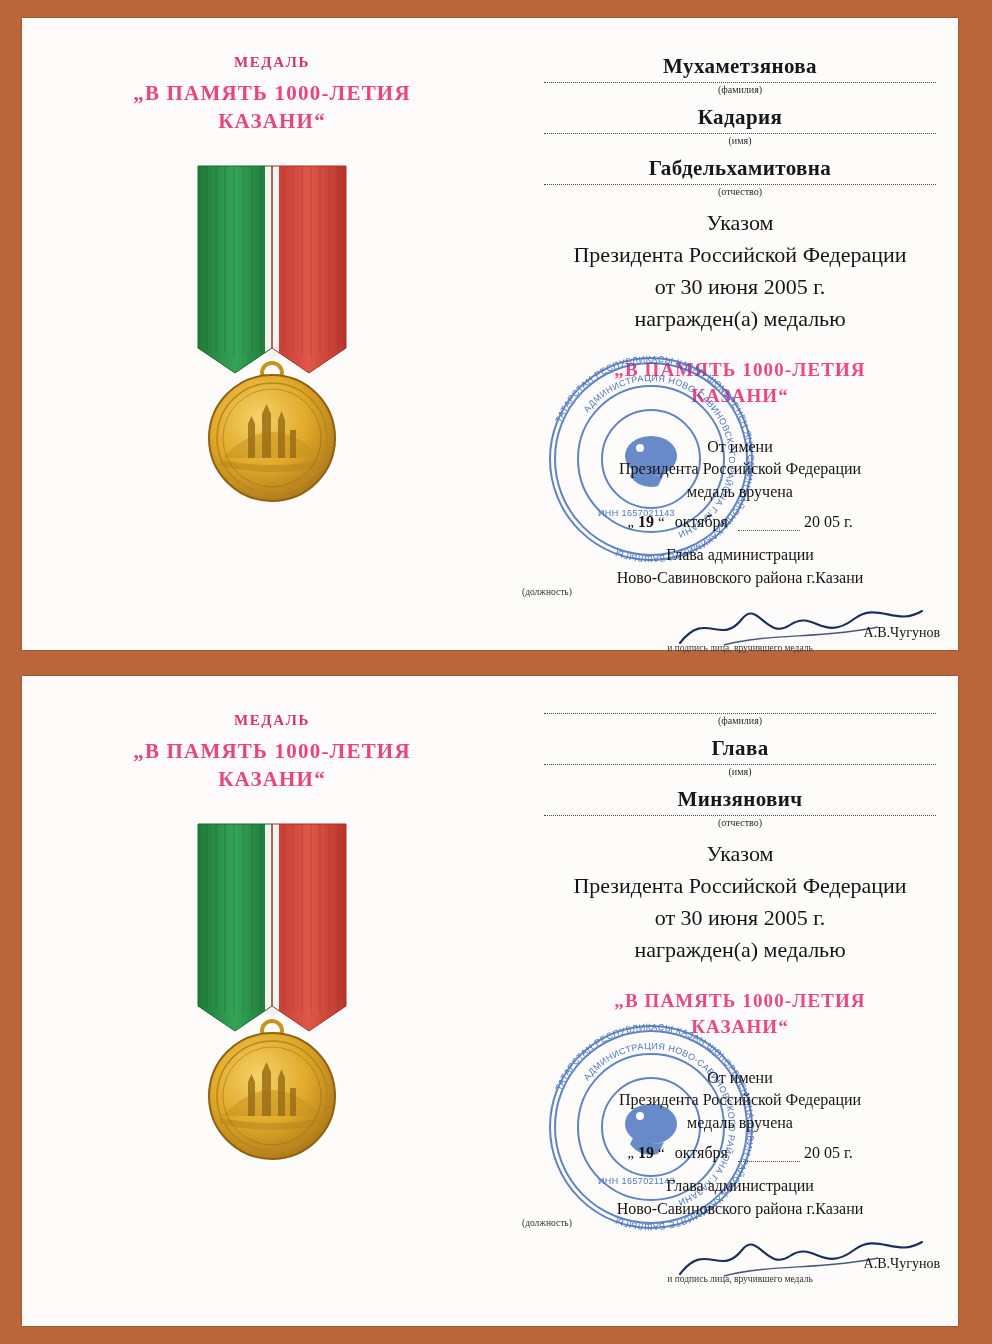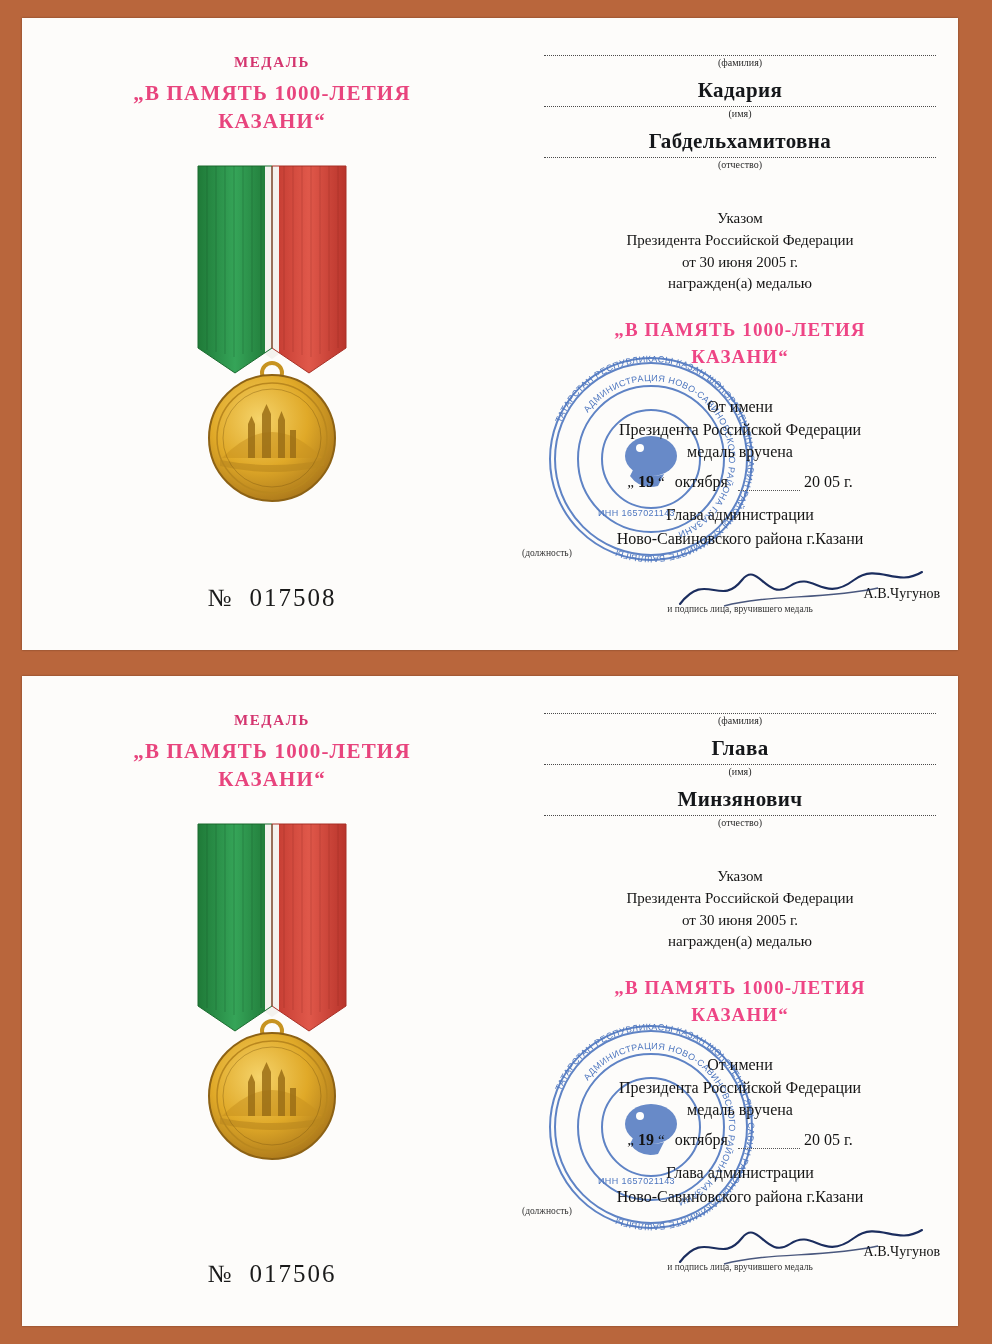--- a/index.html
+++ b/index.html
@@ -106,24 +106,24 @@
   }
   .caption {
     text-align: center;
     font-size: 10px;
     color: #2b2b2b;
     margin-top: 1px;
     margin-bottom: 10px;
   }
   .decree {
     text-align: center;
-    font-size: 15px;
+    font-size: 22px;
     line-height: 1.45;
     color: #141414;
-    margin-top: 38px;
+    margin-top: 10px;
   }
   .decree div { white-space: nowrap; }
   .award-title {
     text-align: center;
     color: #ee4585;
     font-weight: bold;
     font-size: 19px;
     letter-spacing: 1.1px;
     line-height: 1.4;
     margin-top: 22px;
@@ -281,28 +281,26 @@
                 <polygon points="229.5,258 226,266 233,266"></polygon>
                 <polygon points="244.5,246 240,256 249,256"></polygon>
                 <polygon points="259.5,253 256,262 263,262"></polygon>
               </g>
               <path d="M198 302 Q250 312 302 302 L302 308 Q250 320 198 308 Z" fill="#b9871e" opacity="0.6"></path>
               <circle cx="250" cy="280" r="49" fill="none" stroke="#7d5710" stroke-width="0.8" opacity="0.5"></circle>
             </g>
           </svg>
         </div>
 
-        <div class="num-line">
-          <span class="no-sym">№</span><span>017508</span>
-        </div>
       </div>
 
       <div class="right-pane">
         <div class="name-block">
           <div class="name-row">
+            <div class="name-val">Мухаметзянова</div>
             <div class="dotline"></div>
             <div class="caption">(фамилия)</div>
           </div>
           <div class="name-row">
             <div class="name-val">Кадария</div>
             <div class="dotline"></div>
             <div class="caption">(имя)</div>
           </div>
           <div class="name-row">
             <div class="name-val">Габдельхамитовна</div>
@@ -449,23 +447,20 @@
                 <polygon points="229.5,258 226,266 233,266"></polygon>
                 <polygon points="244.5,246 240,256 249,256"></polygon>
                 <polygon points="259.5,253 256,262 263,262"></polygon>
               </g>
               <path d="M198 302 Q250 312 302 302 L302 308 Q250 320 198 308 Z" fill="#b9871e" opacity="0.6"></path>
               <circle cx="250" cy="280" r="49" fill="none" stroke="#7d5710" stroke-width="0.8" opacity="0.5"></circle>
             </g>
           </svg>
         </div>
 
-        <div class="num-line">
-          <span class="no-sym">№</span><span>017506</span>
-        </div>
       </div>
 
       <div class="right-pane">
         <div class="name-block">
           <div class="name-row">
             <div class="dotline"></div>
             <div class="caption">(фамилия)</div>
           </div>
           <div class="name-row">
             <div class="name-val">Глава</div>

